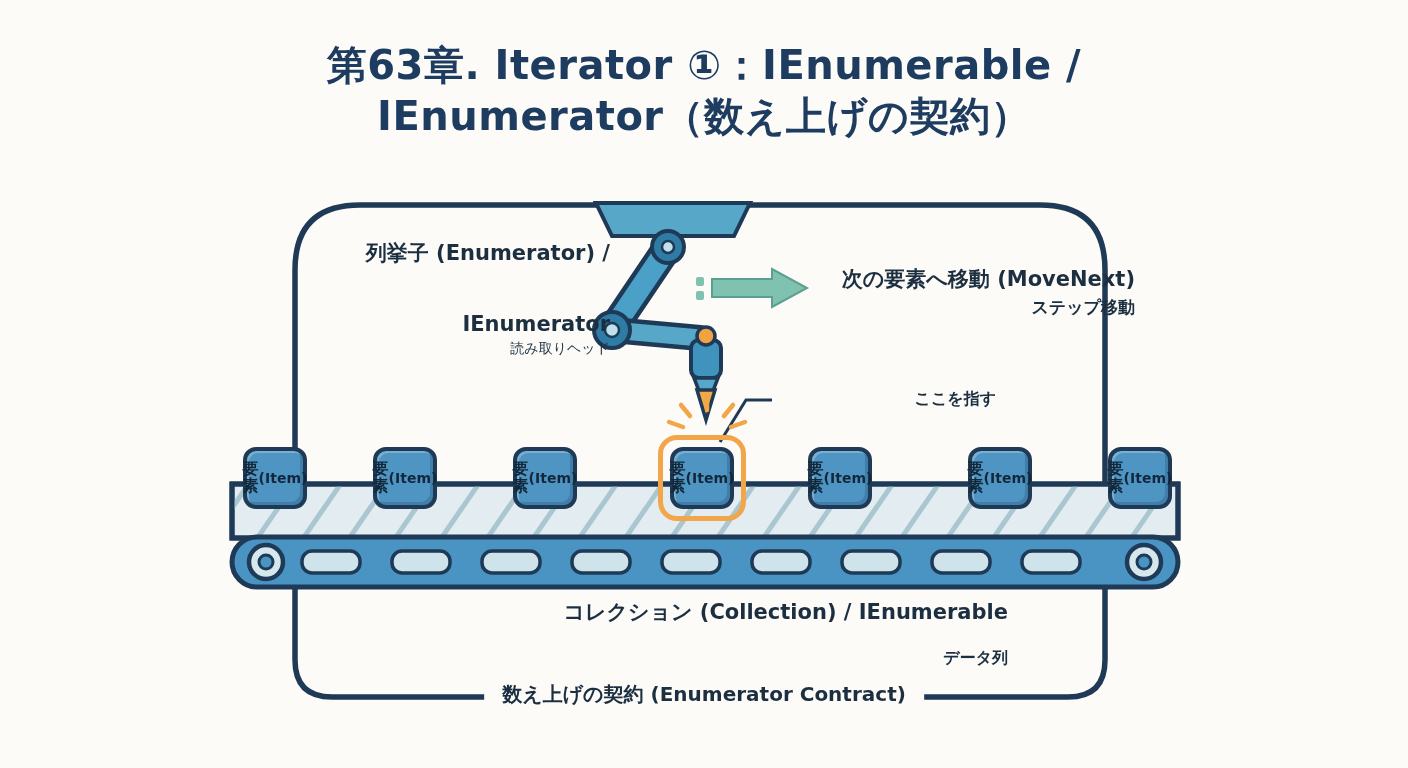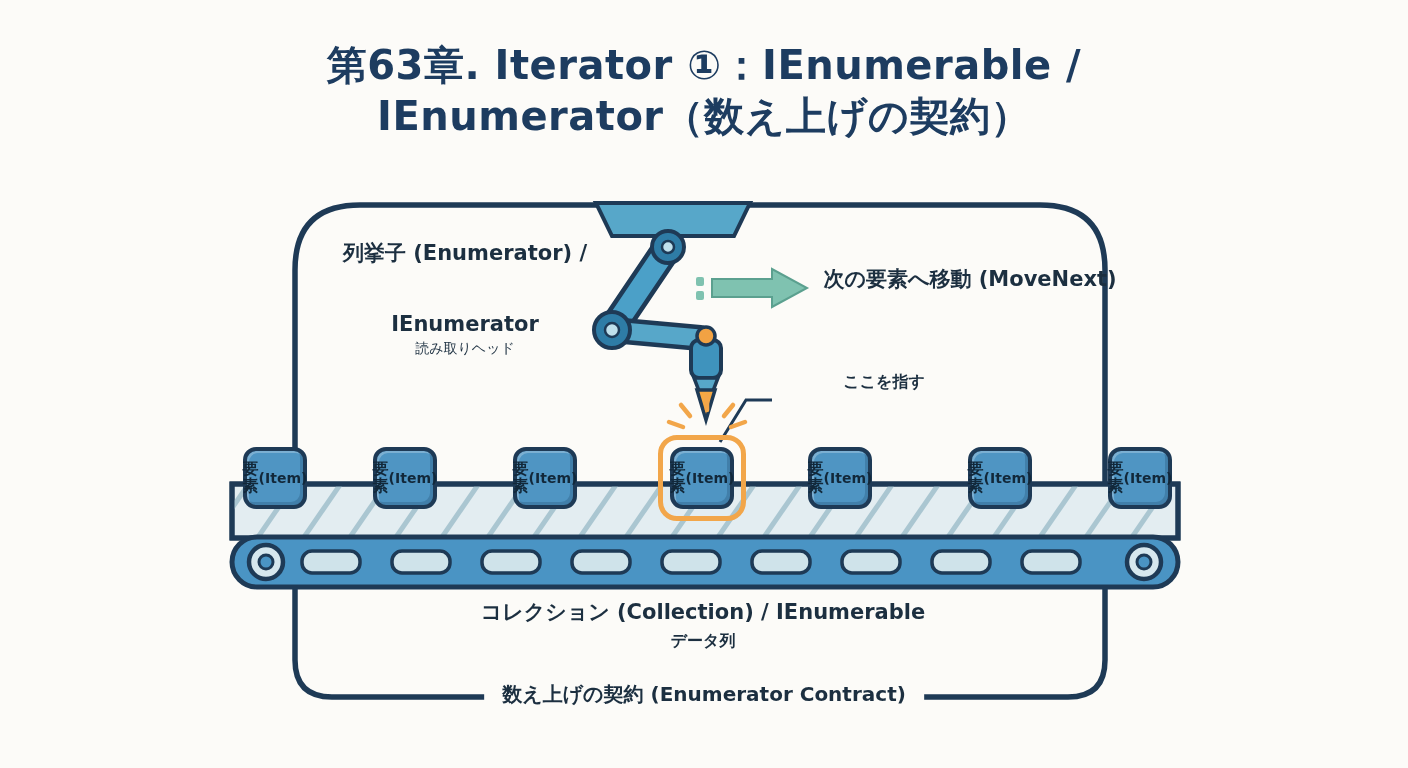--- a/index.html
+++ b/index.html
@@ -11,25 +11,25 @@
     overflow:hidden;
     position:relative;
   }
   .stage{position:absolute;left:0;top:0;width:1408px;height:768px;}
   svg.layer{position:absolute;left:0;top:0;}
   .title{
     position:absolute;left:0;top:40px;width:1408px;
     text-align:center;font-size:40px;font-weight:800;
     color:#1d3c60;line-height:1.28;letter-spacing:.5px;
   }
-  .lbl{position:absolute;text-align:center;}
+  .lbl{position:absolute;text-align:right;}
   .lbl .l1{font-size:21px;font-weight:700;line-height:1.32;}
   .lbl .l2{font-size:21px;font-weight:700;line-height:1.32;margin-top:43px;}
   .lbl .l3{font-size:14px;font-weight:400;line-height:1.45;}
-  .lbl.small2 .l2{font-size:16px;font-weight:700;margin-top:3px;}
+  .lbl.small2 .l2{font-size:16px;font-weight:700;margin-top:20px;}
   #lbl-enumerator{left:320px;top:240px;width:290px;}
   #lbl-movenext{left:805px;top:266px;width:330px;}
   #lbl-movenext .l2{font-size:17px;margin-top:2px;}
   #lbl-current{left:772px;top:368px;width:224px;}
   #lbl-collection{left:398px;top:599px;width:610px;}
   #lbl-contract{
     position:absolute;left:50%;top:681px;transform:translateX(-50%);
     background:#fcfbf8;padding:0 18px;
     font-size:20px;font-weight:700;white-space:nowrap;color:#1c2f40;
   }
@@ -153,20 +153,21 @@
   </div>
 
   <div class="lbl" id="lbl-enumerator">
     <div class="l1">列挙子 (Enumerator) /</div>
     <div class="l2">IEnumerator</div>
     <div class="l3">読み取りヘッド</div>
   </div>
 
   <div class="lbl" id="lbl-movenext">
     <div class="l1">次の要素へ移動 (MoveNext)</div>
+    <div class="l2">ステップ移動</div>
   </div>
 
   <div class="lbl small2" id="lbl-current">
     <div class="l2">ここを指す</div>
   </div>
 
   <div class="lbl small2" id="lbl-collection">
     <div class="l1">コレクション (Collection) / IEnumerable</div>
     <div class="l2">データ列</div>
   </div>

